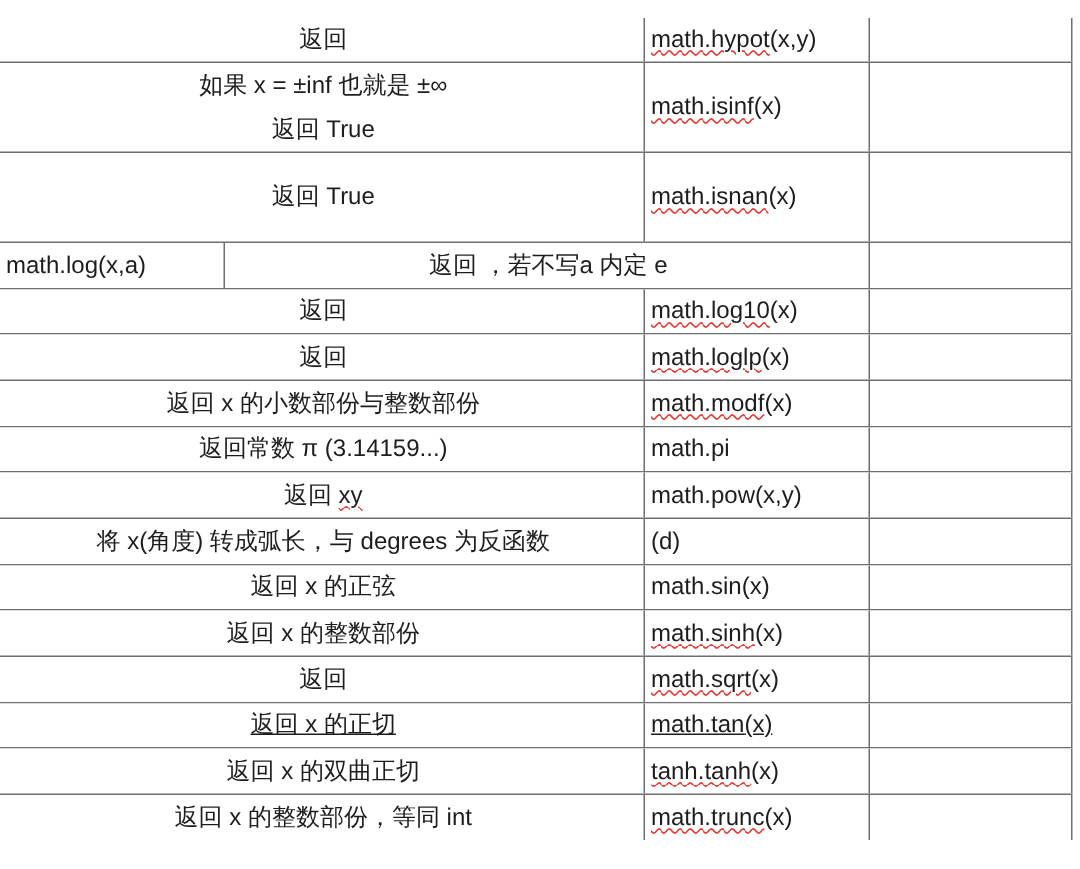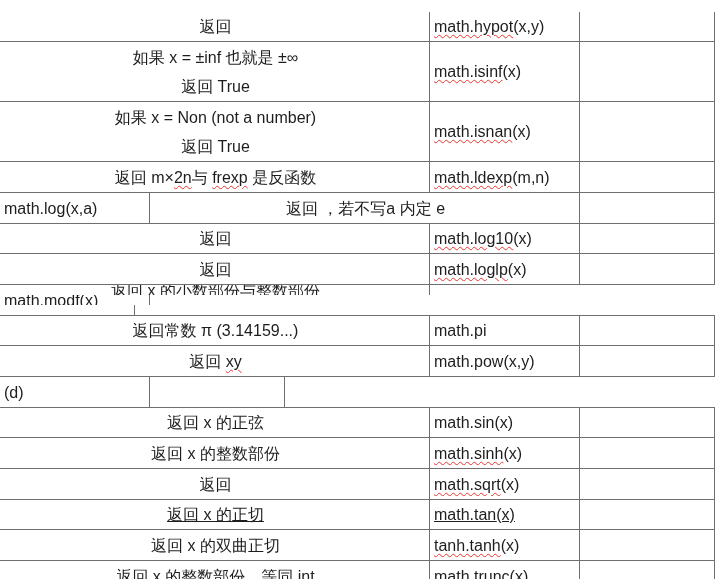--- a/index.html
+++ b/index.html
@@ -71,40 +71,29 @@
       </div>
     <div class="cell func">
         <span class="sp">math.isinf</span>
         <span>(x)</span>
       </div>
     <div class="cell notes"></div>
   </div>
 
   <div class="row" style="height: 60px;">
     <div class="cell desc">
-        <div class="line"><span>如果 x = Non (not a number)</span></div>
         <div class="line"><span>返回 True</span></div>
       </div>
     <div class="cell func">
         <span class="sp">math.isnan</span>
         <span>(x)</span>
       </div>
     <div class="cell notes"></div>
   </div>
 
-  <div class="row" style="height: 31px;">
-    <div class="cell desc">
-        <div class="line"><span>返回 m×</span><span class="sp">2n</span><span>与 </span><span class="sp">frexp</span><span> 是反函数</span></div>
-      </div>
-    <div class="cell func">
-        <span class="sp">math.ldexp</span>
-        <span>(m,n)</span>
-      </div>
-    <div class="cell notes"></div>
-  </div>
 
   <div class="row" style="height: 31px;">
     <div class="cell func">
         <span>math.log</span>
         <span>(x,a)</span>
       </div>
     <div class="cell desc">
         <div class="line"><span>返回 ，若不写a 内定 e</span></div>
       </div>
     <div class="cell notes"></div>
@@ -125,21 +114,21 @@
     <div class="cell desc">
         <div class="line"><span>返回</span></div>
       </div>
     <div class="cell func">
         <span class="sp">math.loglp</span>
         <span>(x)</span>
       </div>
     <div class="cell notes"></div>
   </div>
 
-  <div class="row" style="height: 31px; flex-direction: column;">
+  <div class="row" style="height: 31px;">
     <div class="cell desc">
         <div class="line"><span>返回 x 的小数部份与整数部份</span></div>
       </div>
     <div class="cell func">
         <span class="sp">math.modf</span>
         <span>(x)</span>
       </div>
     <div class="cell notes"></div>
   </div>
 
@@ -158,20 +147,23 @@
         <div class="line"><span>返回 </span><span class="sp">xy</span></div>
       </div>
     <div class="cell func">
         <span>math.pow</span>
         <span>(x,y)</span>
       </div>
     <div class="cell notes"></div>
   </div>
 
   <div class="row" style="height: 31px;">
+    <div class="cell desc">
+        <div class="line"><span>将 x(角度) 转成弧长，与 degrees 为反函数</span></div>
+      </div>
     <div class="cell func">
         <span>(d)</span>
       </div>
     <div class="cell notes"></div>
   </div>
 
   <div class="row" style="height: 30px;">
     <div class="cell desc">
         <div class="line"><span>返回 x 的正弦</span></div>
       </div>

